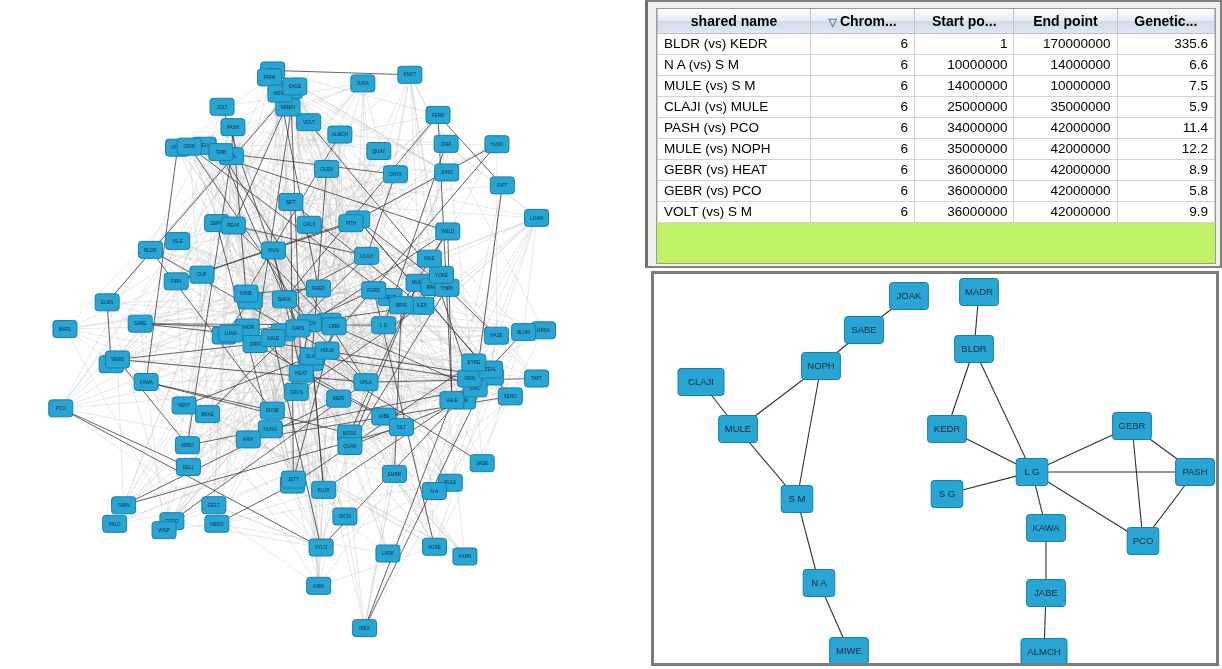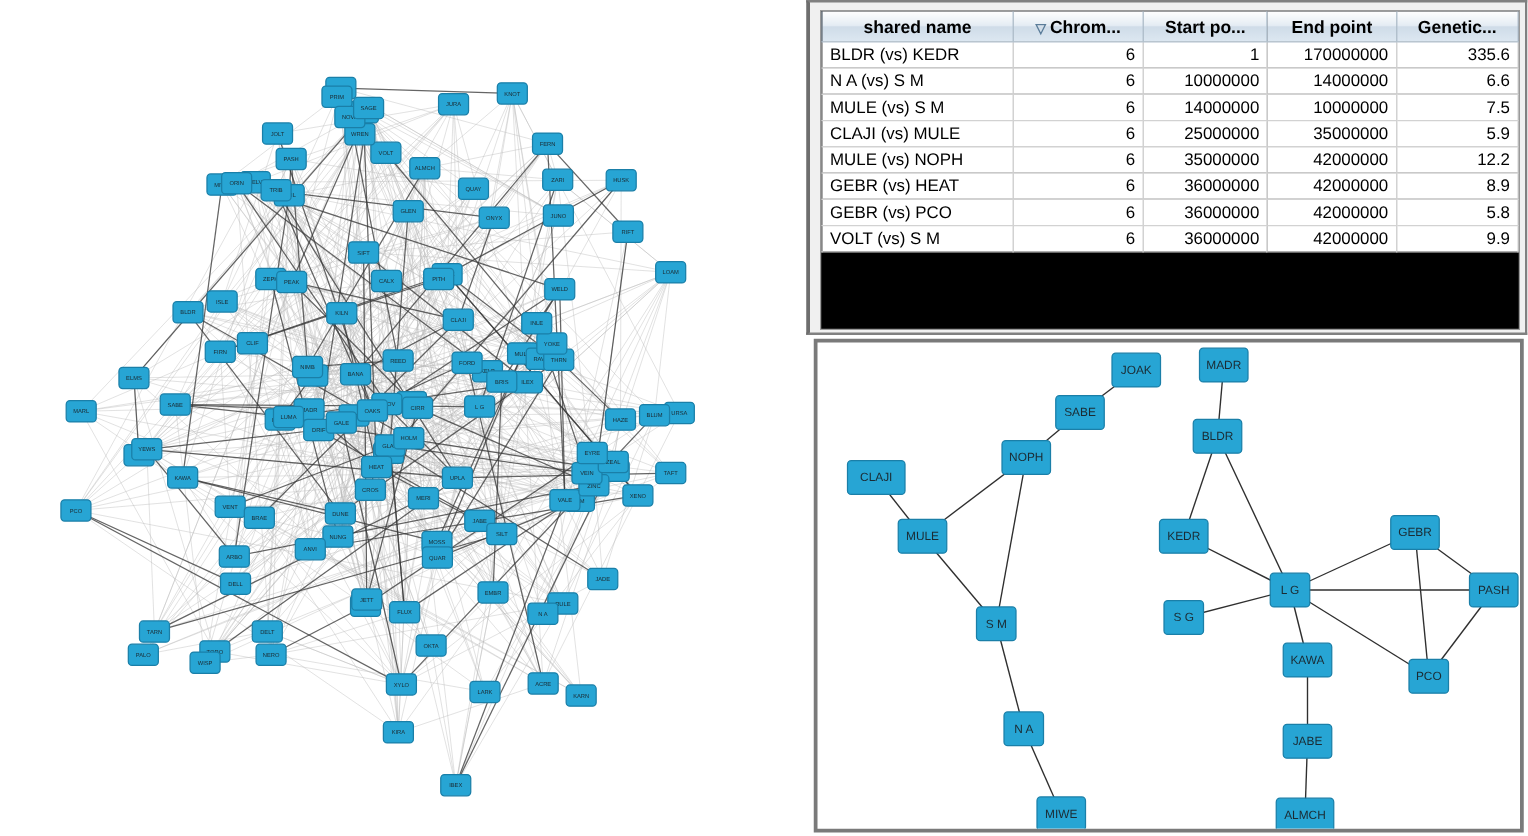--- a/index.html
+++ b/index.html
@@ -34,21 +34,21 @@
     background: #f0f0f0;
     border: 2px solid #808080;
     border-left: 3px solid #6e6e6e;
     overflow: hidden;
   }
   #table-scroll {
     position: absolute;
     left: 8px; top: 6px;
     right: 4px; bottom: 2px;
     overflow: hidden;
-    background: #000000;
+    background: #bef264;
     border: 1px solid #9a9a9a;
   }
   table.grid {
     border-collapse: collapse;
     width: 100%;
     font-size: 13.5px;
     color: #000;
   }
   table.grid thead th {
     background: linear-gradient(to bottom, #ffffff 0%, #e4ecf3 48%, #cfdce8 52%, #dce7f1 100%);
@@ -1278,20 +1278,27 @@
               <td class="c-num">7.5</td>
             </tr>
             <tr>
               <td class="c-name">CLAJI (vs) MULE</td>
               <td class="c-num">6</td>
               <td class="c-num">25000000</td>
               <td class="c-num">35000000</td>
               <td class="c-num">5.9</td>
             </tr>
             <tr>
+              <td class="c-name">PASH (vs) PCO</td>
+              <td class="c-num">6</td>
+              <td class="c-num">34000000</td>
+              <td class="c-num">42000000</td>
+              <td class="c-num">11.4</td>
+            </tr>
+            <tr>
               <td class="c-name">MULE (vs) NOPH</td>
               <td class="c-num">6</td>
               <td class="c-num">35000000</td>
               <td class="c-num">42000000</td>
               <td class="c-num">12.2</td>
             </tr>
             <tr>
               <td class="c-name">GEBR (vs) HEAT</td>
               <td class="c-num">6</td>
               <td class="c-num">36000000</td>

